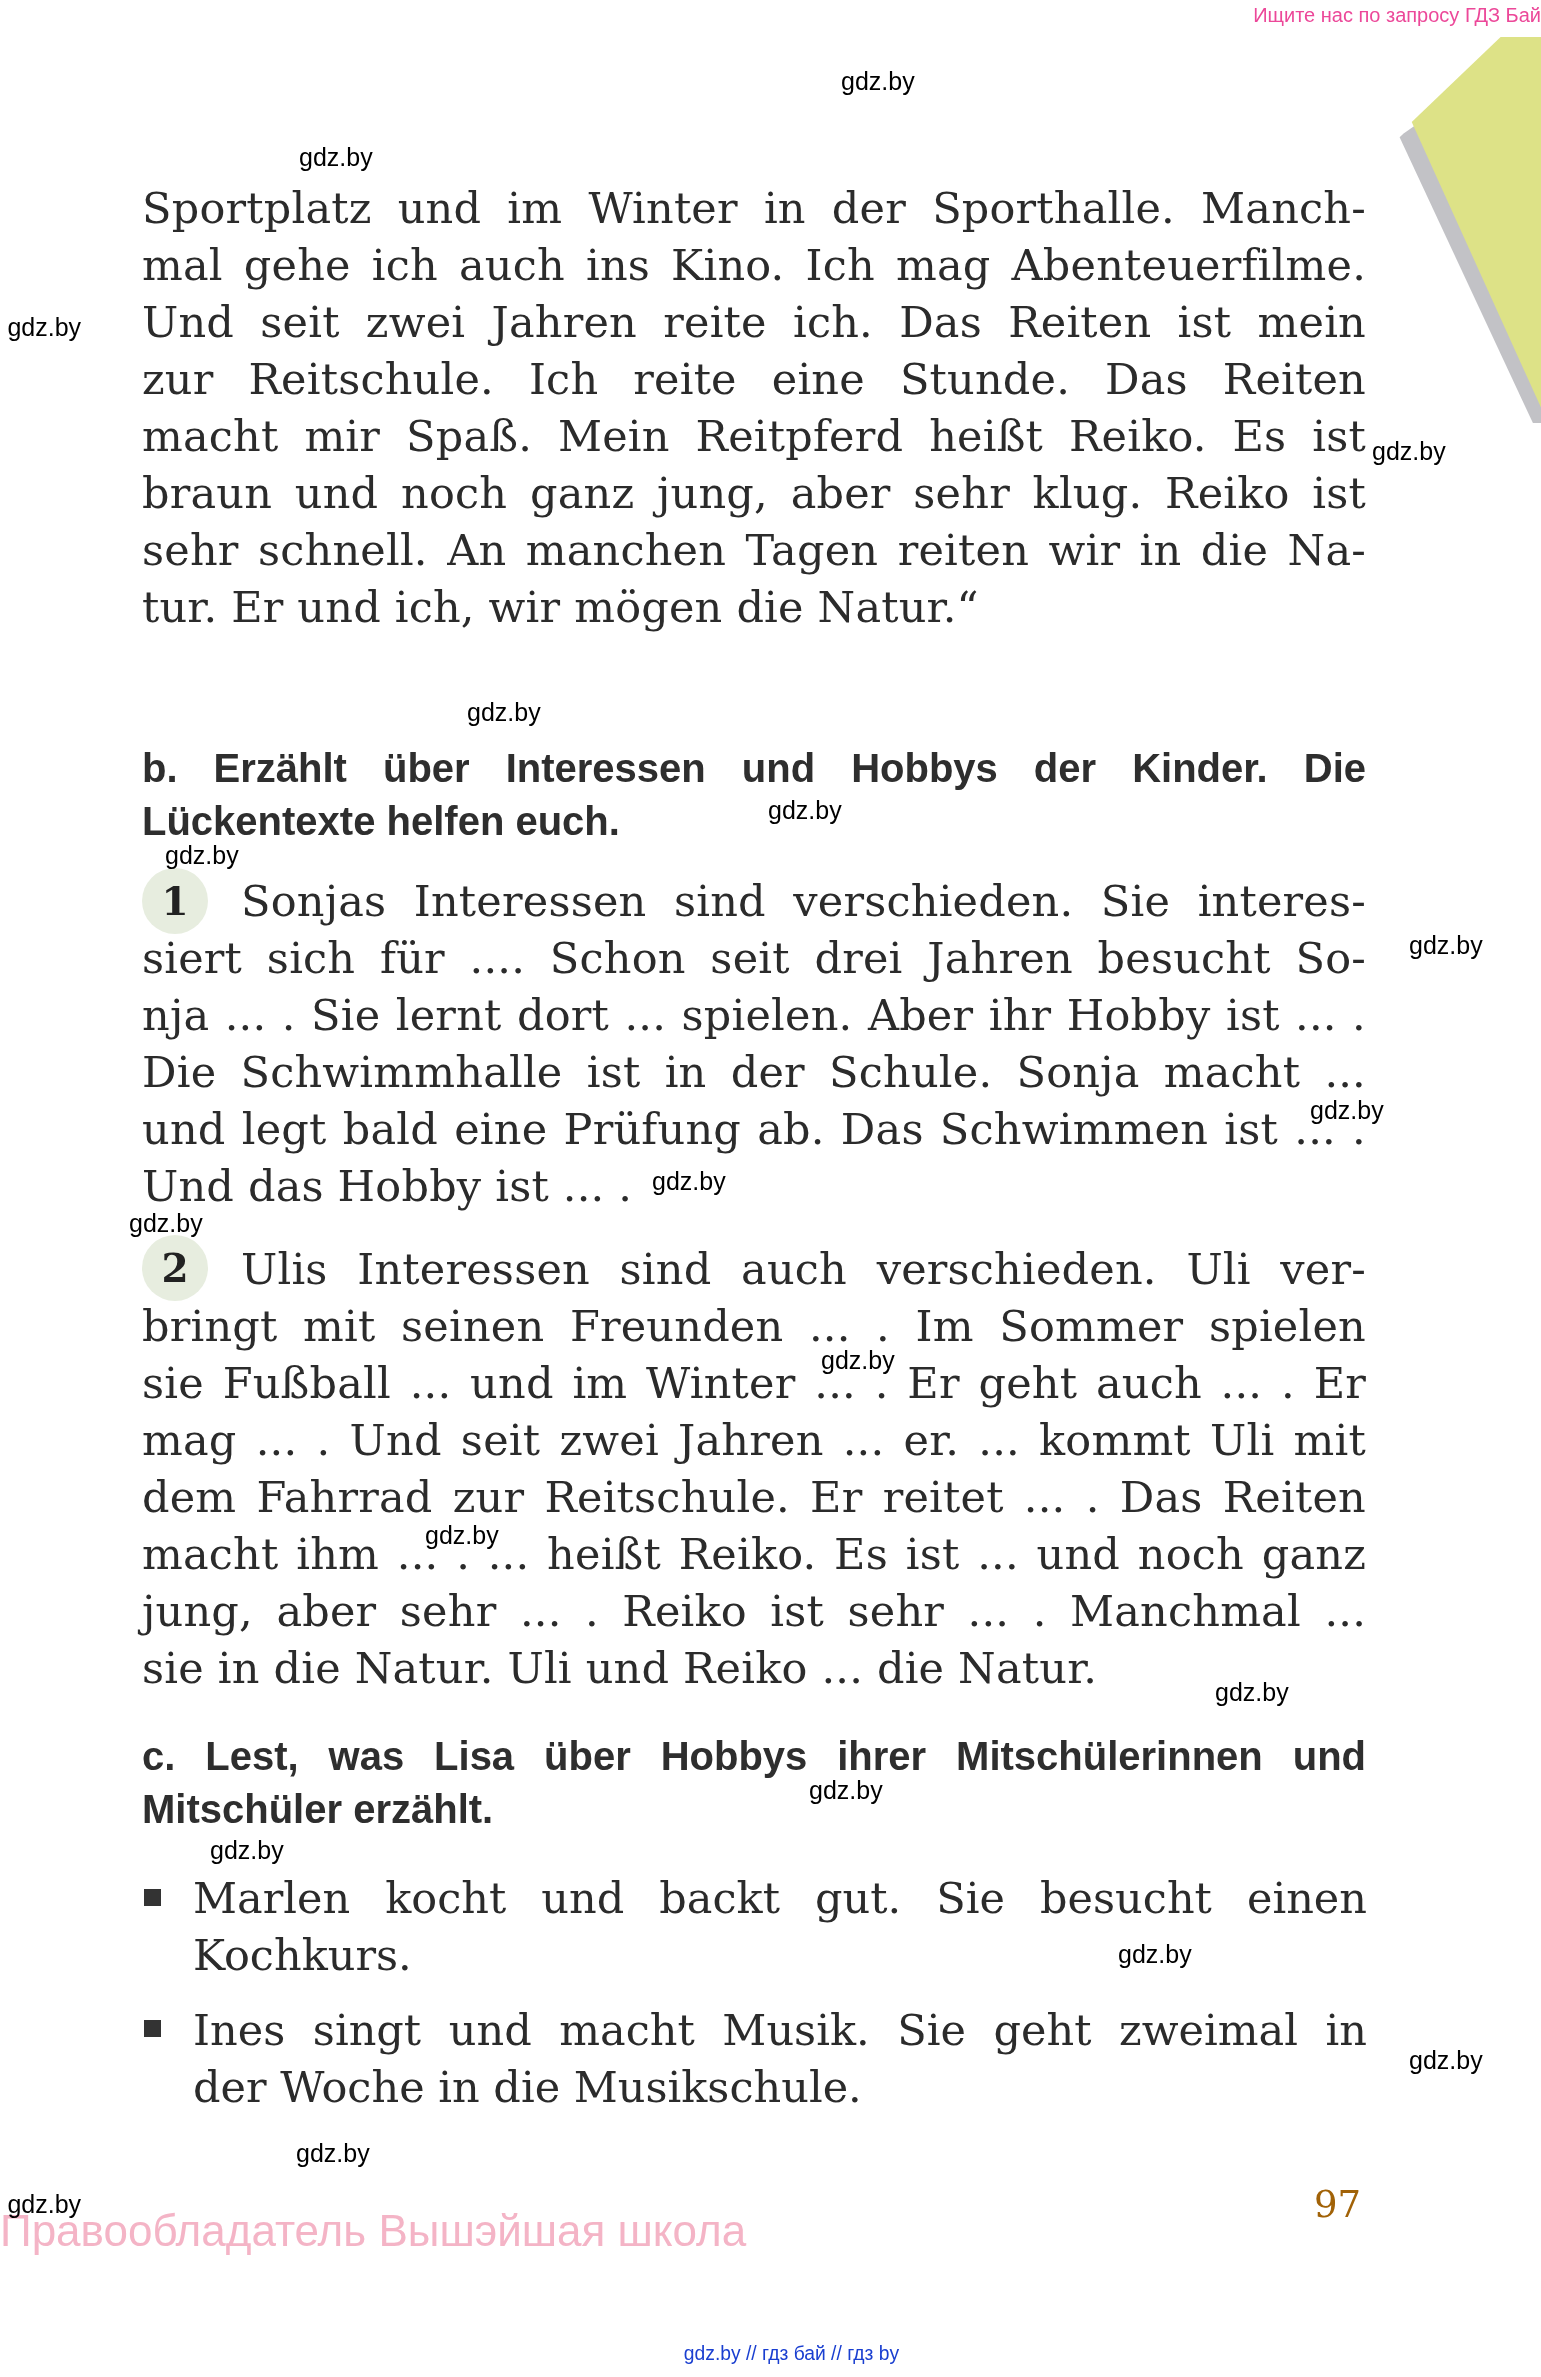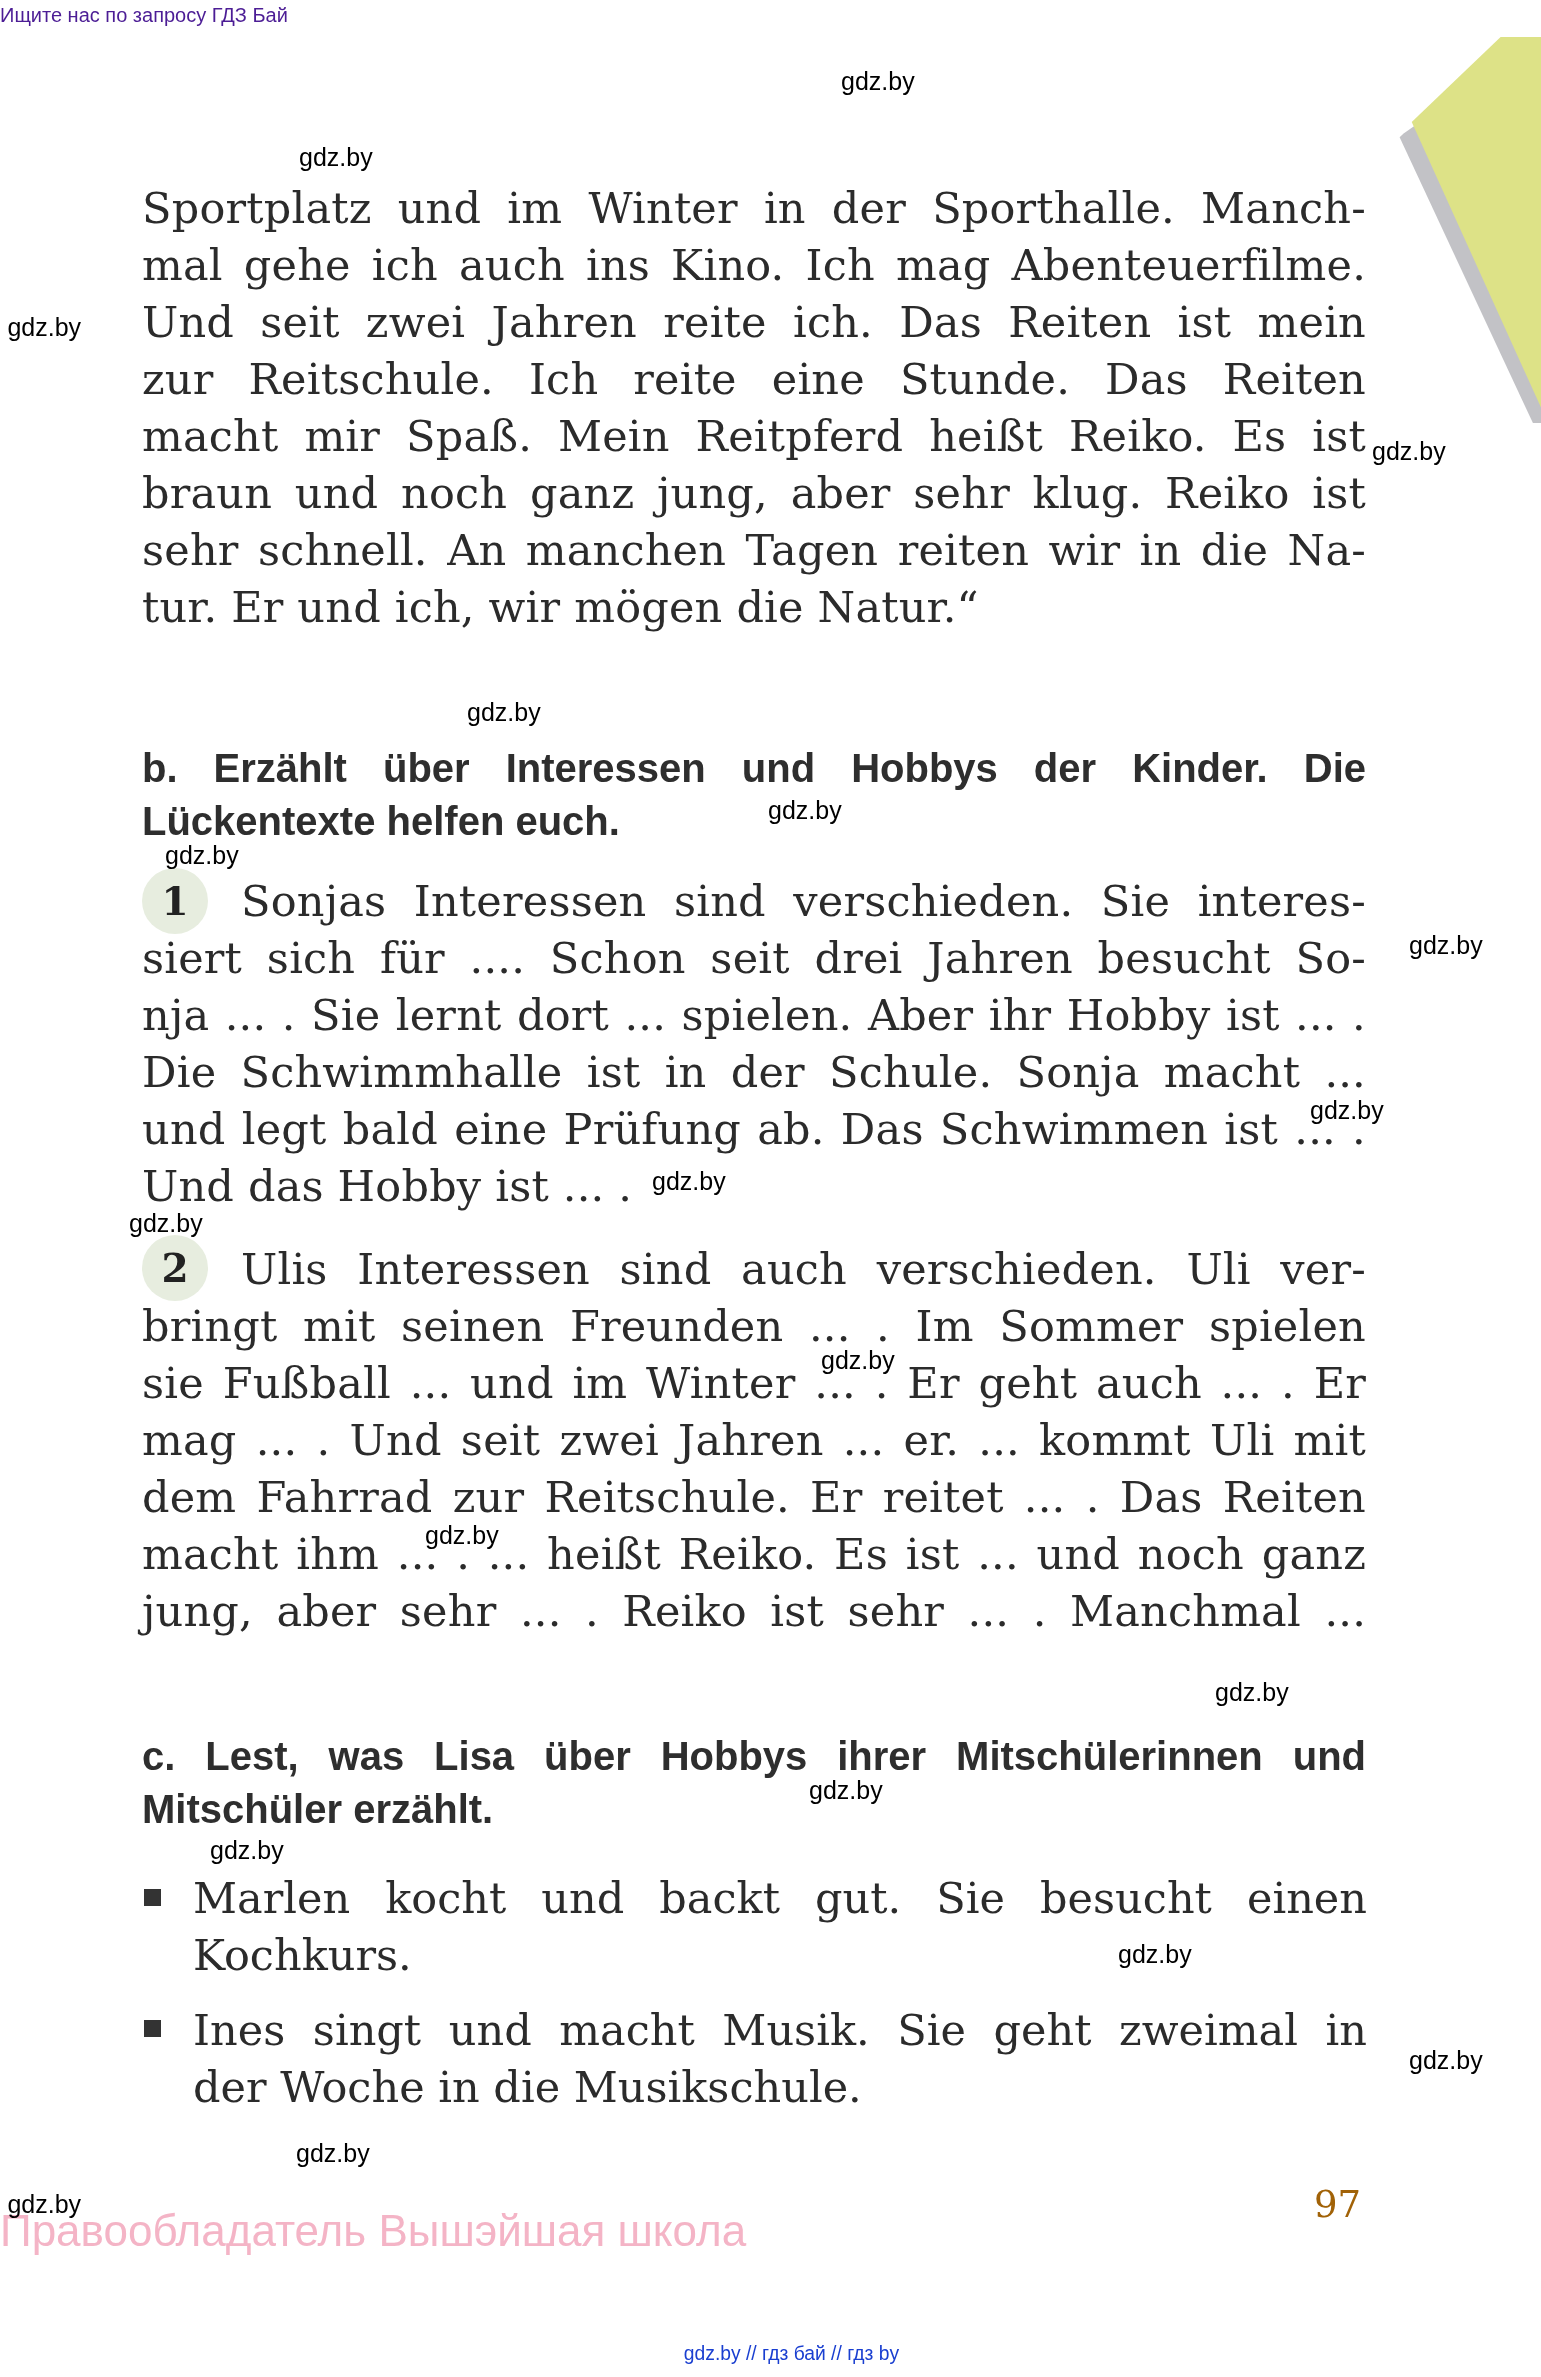--- a/index.html
+++ b/index.html
@@ -3,22 +3,22 @@
 <meta charset="utf-8">
 <style>
   html, body { margin: 0; padding: 0; }
   body {
     width: 1541px; height: 2377px; position: relative; overflow: hidden;
     background: #ffffff; color: #2b2b2b;
     font-family: "DejaVu Serif", "Liberation Serif", serif;
   }
   .abs { position: absolute; }
   .top-banner {
-    top: 3.7px; left: 0; width: 1541px; text-align: left;
-    font-family: "Liberation Sans", sans-serif; font-size: 20px; color: #4c1d95;
+    top: 3.7px; left: 0; width: 1541px; text-align: right;
+    font-family: "Liberation Sans", sans-serif; font-size: 20px; color: #ec4899;
   }
   .wm {
     position: absolute; font-family: "Liberation Sans", sans-serif;
     font-size: 25px; color: #000000; white-space: nowrap; line-height: 1;
   }
   .corner {
     position: absolute; top: 37px; right: 0; width: 202px; height: 386px; overflow: hidden;
   }
   .corner .shadow {
     position: absolute; left: 0; top: 0; width: 100%; height: 100%;
@@ -109,20 +109,21 @@
 
 <div class="num-badge" style="left:142px; top:1235px;">2</div>
 <div class="para" style="top:1241px;">
   <span class="ln" style="padding-left:99px;">Ulis Interessen sind auch verschieden. Uli ver-</span>
   <span class="ln">bringt mit seinen Freunden ... . Im Sommer spielen</span>
   <span class="ln">sie Fußball ... und im Winter ... . Er geht auch ... . Er</span>
   <span class="ln">mag ... . Und seit zwei Jahren ... er. ... kommt Uli mit</span>
   <span class="ln">dem Fahrrad zur Reitschule. Er reitet ... . Das Reiten</span>
   <span class="ln">macht ihm ... . ... heißt Reiko. Es ist ... und noch ganz</span>
   <span class="ln">jung, aber sehr ... . Reiko ist sehr ... . Manchmal ...</span>
+  <span class="ln last">sie in die Natur. Uli und Reiko ... die Natur.</span>
 </div>
 
 <div class="task" style="top:1730px;">
   <span class="ln">c. Lest, was Lisa über Hobbys ihrer Mitschülerinnen und</span>
   <span class="ln last">Mitschüler erzählt.</span>
 </div>
 
 <div class="bullet-sq" style="left:144px; top:1889px;"></div>
 <div class="bullet-text" style="top:1870px;">
   <span class="ln">Marlen kocht und backt gut. Sie besucht einen</span>

